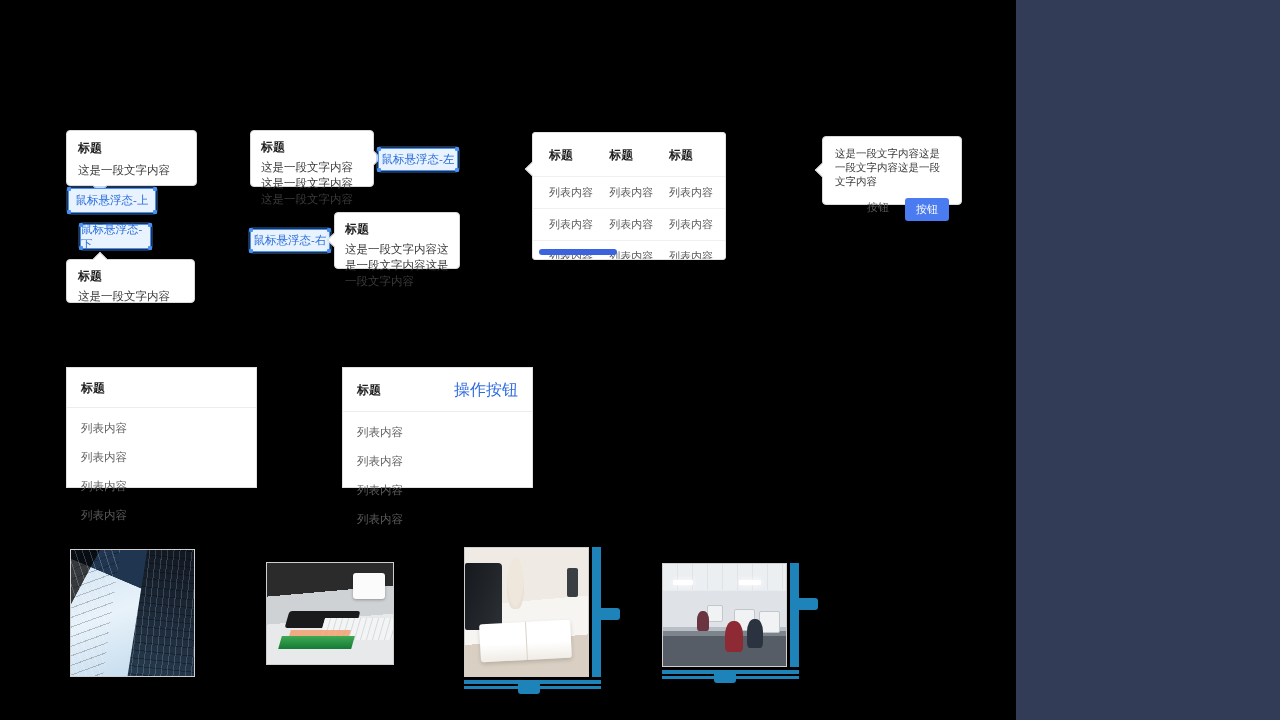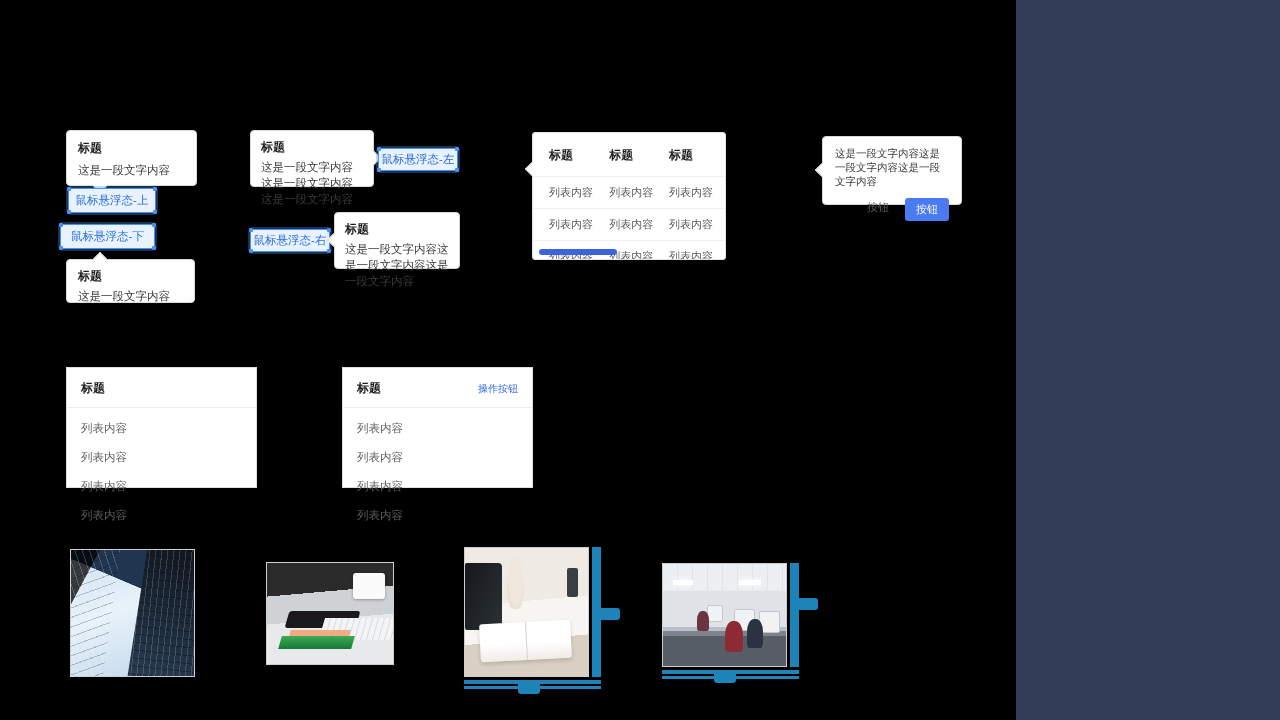--- a/index.html
+++ b/index.html
@@ -82,21 +82,21 @@
   
   .list-card {
     position: absolute; background: #fff; border: 1px solid #e0e0e0;
     box-shadow: 0 2px 8px rgba(0,0,0,0.28);
   }
   .list-head {
     display: flex; align-items: center; justify-content: space-between;
     padding: 12px 14px 10px 14px; border-bottom: 1px solid #ededed;
   }
   .list-head .lh-title { font-size: 12px; font-weight: bold; color: #1f1f1f; }
-  .list-head .lh-action { font-size: 10px; color: #2f6be0; cursor: pointer; }
+  .list-head .lh-action { font-size: 16px; color: #2f6be0; cursor: pointer; }
   .list-body { padding: 6px 14px 10px 14px; }
   .list-row { font-size: 11.5px; color: #5d5d5d; padding: 7px 0; }
 
   
   .thumb {
     position: absolute;
     border: 1px solid #cfcfcf;
     background: #111;
     overflow: hidden;
   }
@@ -223,21 +223,21 @@
     <div class="arrow down" style="left:28px;"></div>
   </div>
   <div class="trigger" style="left:68px; top:188px; width:88px; height:25px;">
     <span>鼠标悬浮态-上</span>
     <i class="handle h-tl"></i>
     <i class="handle h-tr"></i>
     <i class="handle h-bl"></i>
     <i class="handle h-br"></i>
   </div>
 
-  <div class="trigger" style="left:60px; top:224px; width:95px; height:25px;">
+  <div class="trigger" style="left:80px; top:224px; width:71px; height:25px;">
     <span>鼠标悬浮态-下</span>
     <i class="handle h-tl"></i>
     <i class="handle h-tr"></i>
     <i class="handle h-bl"></i>
     <i class="handle h-br"></i>
   </div>
   <div class="popover" style="left:66px; top:259px; width:129px; height:44px; padding:8px 11px;">
     <div class="pop-title">标题</div>
     <div class="pop-text" style="margin-top:5px;">这是一段文字内容</div>
     <div class="arrow up" style="left:28px;"></div>

